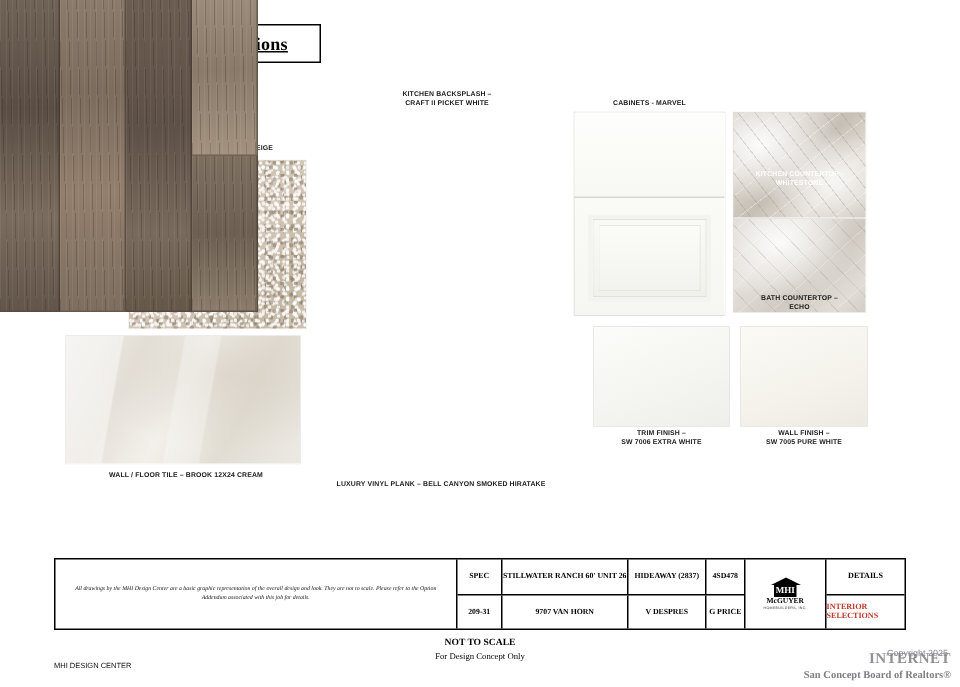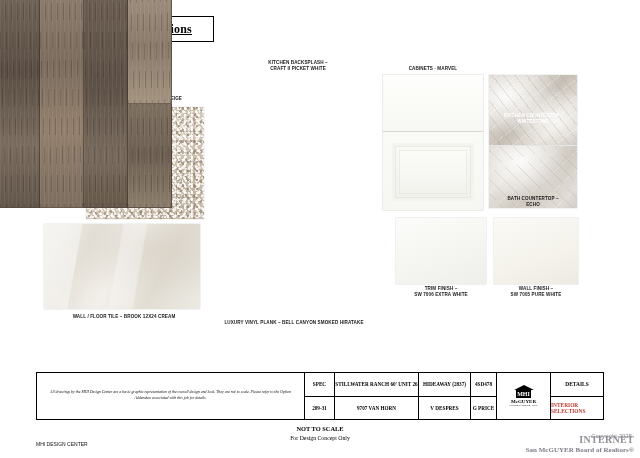--- a/index.html
+++ b/index.html
@@ -529,16 +529,16 @@
   <div class="not-to-scale">
     <div>NOT TO SCALE</div>
     <div class="concept-only">For Design Concept Only</div>
   </div>
 
   <div class="design-center">MHI DESIGN CENTER</div>
 
   <div class="wm-copy">Copyright 2025</div>
   <div class="watermark">
     <div class="wm-main">INTERNET</div>
-    <div class="wm-sub">San McGUYER Board of Realtors®</div>
+    <div class="wm-sub">San Concept Board of Realtors®</div>
   </div>
 
 </div>
 
 </body></html>

